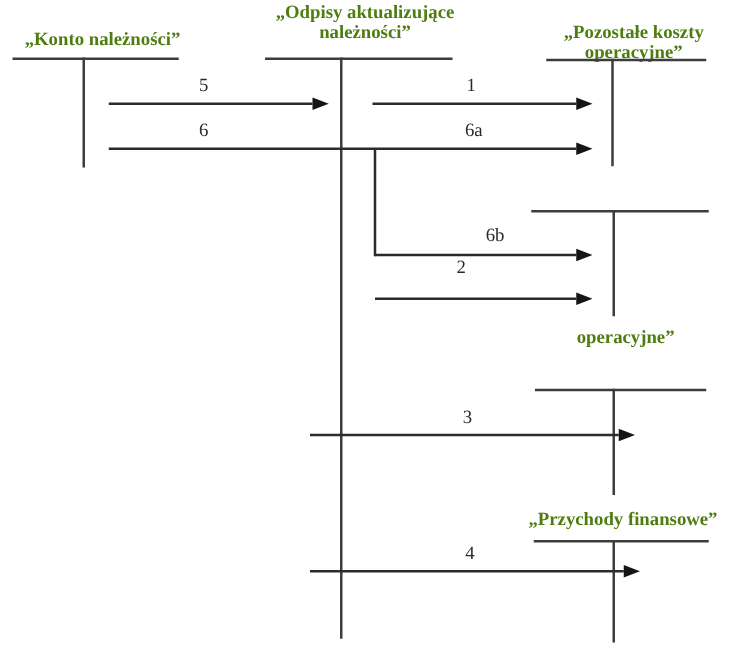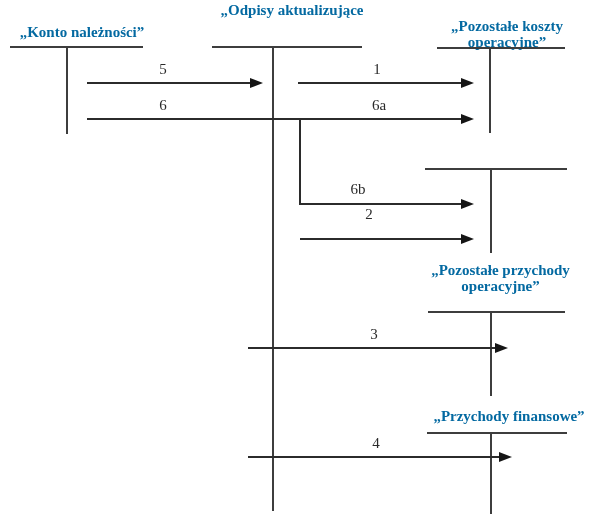--- a/index.html
+++ b/index.html
@@ -14,75 +14,75 @@
     position:absolute; width:0; height:0;
     border-left:13px solid #151515;
     border-top:5px solid transparent;
     border-bottom:5px solid transparent;
   }
   .flowlabel {
     position:absolute; transform:translateX(-50%);
     font-size:15px; color:#2a2a2a; white-space:nowrap;
   }
   .acct-title {
-    position:absolute; text-align:center; color:#0369a1;
+    position:absolute; text-align:center; color:#4d7c0f;
     font-weight:bold; font-size:15px; line-height:1.08; white-space:nowrap;
   }
 </style>
 </head>
 <body>
 
 <div class="canvas">
 
   <div class="acct-title" style="left:6px; top:24px; width:152px;">„Konto należności”</div>
   <div class="hline" style="left:10px; top:46px; width:133px;"></div>
   <div class="vline" style="left:66px; top:46px; height:88px;"></div>
 
   <div class="acct-title" style="left:202px; top:2px; width:180px;">
     <div>„Odpisy aktualizujące</div>
+    <div>należności”</div>
   </div>
   <div class="hline" style="left:212px; top:46px; width:150px;"></div>
   <div class="vline" style="left:272px; top:46px; height:465px;"></div>
 
   <div class="acct-title" style="left:430px; top:18px; width:154px;">
     <div>„Pozostałe koszty</div>
     <div>operacyjne”</div>
   </div>
   <div class="hline" style="left:437px; top:47px; width:128px;"></div>
   <div class="vline" style="left:489px; top:47px; height:86px;"></div>
 
   <div class="hline" style="left:425px; top:168px; width:142px;"></div>
   <div class="vline" style="left:490px; top:168px; height:85px;"></div>
 
   <div class="acct-title" style="left:418px; top:262px; width:165px;">
-    <div>„Pozostałe przychody</div>
     <div>operacyjne”</div>
   </div>
   <div class="hline" style="left:428px; top:311px; width:137px;"></div>
   <div class="vline" style="left:490px; top:311px; height:85px;"></div>
 
-  <div class="acct-title" style="left:424px; top:408px; width:170px;">„Przychody finansowe”</div>
+  <div class="acct-title" style="left:404px; top:408px; width:170px;text-align:right;">„Przychody finansowe”</div>
   <div class="hline" style="left:427px; top:432px; width:140px;"></div>
   <div class="vline" style="left:490px; top:432px; height:82px;"></div>
 
   <span class="flowlabel" style="left:163px; top:61px;">5</span>
   <div class="shaft" style="left:87px; top:82px; width:163px;"></div>
   <div class="ahead" style="left:250px; top:78px;"></div>
 
   <span class="flowlabel" style="left:377px; top:61px;">1</span>
   <div class="shaft" style="left:298px; top:82px; width:163px;"></div>
   <div class="ahead" style="left:461px; top:78px;"></div>
 
   <span class="flowlabel" style="left:163px; top:97px;">6</span>
   <span class="flowlabel" style="left:379px; top:97px;">6a</span>
   <div class="shaft" style="left:87px; top:118px; width:374px;"></div>
   <div class="ahead" style="left:461px; top:114px;"></div>
 
   <div class="vline" style="left:299px; top:119px; height:86px; background:#2b2b2b;"></div>
-  <span class="flowlabel" style="left:358px; top:181px;">6b</span>
+  <span class="flowlabel" style="left:396px; top:181px;">6b</span>
   <div class="shaft" style="left:300px; top:203px; width:161px;"></div>
   <div class="ahead" style="left:461px; top:199px;"></div>
 
   <span class="flowlabel" style="left:369px; top:206px;">2</span>
   <div class="shaft" style="left:300px; top:238px; width:161px;"></div>
   <div class="ahead" style="left:461px; top:234px;"></div>
 
   <span class="flowlabel" style="left:374px; top:326px;">3</span>
   <div class="shaft" style="left:248px; top:347px; width:247px;"></div>
   <div class="ahead" style="left:495px; top:343px;"></div>

